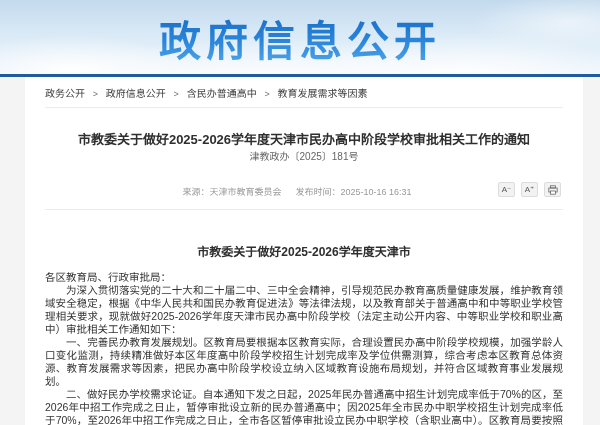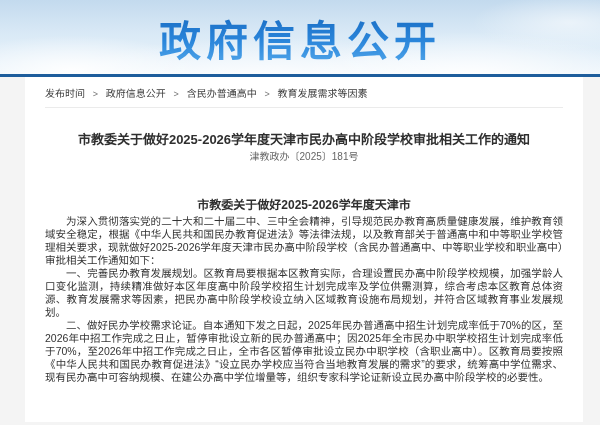--- a/index.html
+++ b/index.html
@@ -77,37 +77,54 @@
 <body>
 
 <div class="banner">
   <div class="banner-title">政府信息公开</div>
 </div>
 
 <div class="page-wrap">
   <div class="card">
 
     <div class="breadcrumb">
-      <span class="crumb">发布时间</span>
+      <span class="crumb">政务公开</span>
       <span class="crumb-sep">&gt;</span>
       <span class="crumb">政府信息公开</span>
       <span class="crumb-sep">&gt;</span>
       <span class="crumb">含民办普通高中</span>
       <span class="crumb-sep">&gt;</span>
       <span class="crumb">教育发展需求等因素</span>
     </div>
 
     <div class="article-head">
       <div class="article-title">市教委关于做好2025-2026学年度天津市民办高中阶段学校审批相关工作的通知</div>
       <div class="doc-number">津教政办〔2025〕181号</div>
+      <div class="meta-row">
+        <span class="meta-label">来源：</span><span class="meta-value">天津市教育委员会</span><span class="meta-label">发布时间：</span><span class="meta-value">2025-10-16 16:31</span>
+        <div class="tools">
+          <div class="tool-btn">A⁻</div>
+          <div class="tool-btn">A⁺</div>
+          <div class="tool-btn">
+            <span>
+              <svg width="10" height="10" viewBox="0 0 10 10">
+                <rect x="2.5" y="0.8" width="5" height="2.2" fill="none" stroke="#666" stroke-width="0.8"></rect>
+                <rect x="0.8" y="3" width="8.4" height="4" fill="none" stroke="#666" stroke-width="0.8"></rect>
+                <rect x="2.5" y="6" width="5" height="3.2" fill="#fff" stroke="#666" stroke-width="0.8"></rect>
+              </svg>
+            </span>
+          </div>
+        </div>
+      </div>
     </div>
 
     <div class="doc-body">
       <div class="doc-title">
         <div>市教委关于做好2025-2026学年度天津市</div>
       </div>
-      <p class="para">为深入贯彻落实党的二十大和二十届二中、三中全会精神，引导规范民办教育高质量健康发展，维护教育领域安全稳定，根据《中华人民共和国民办教育促进法》等法律法规，以及教育部关于普通高中和中等职业学校管理相关要求，现就做好2025-2026学年度天津市民办高中阶段学校（含民办普通高中、中等职业学校和职业高中）审批相关工作通知如下：</p>
+      <div class="salutation">各区教育局、行政审批局：</div>
+      <p class="para">为深入贯彻落实党的二十大和二十届二中、三中全会精神，引导规范民办教育高质量健康发展，维护教育领域安全稳定，根据《中华人民共和国民办教育促进法》等法律法规，以及教育部关于普通高中和中等职业学校管理相关要求，现就做好2025-2026学年度天津市民办高中阶段学校（法定主动公开内容、中等职业学校和职业高中）审批相关工作通知如下：</p>
       <p class="para">一、完善民办教育发展规划。区教育局要根据本区教育实际，合理设置民办高中阶段学校规模，加强学龄人口变化监测，持续精准做好本区年度高中阶段学校招生计划完成率及学位供需测算，综合考虑本区教育总体资源、教育发展需求等因素，把民办高中阶段学校设立纳入区域教育设施布局规划，并符合区域教育事业发展规划。</p>
       <p class="para">二、做好民办学校需求论证。自本通知下发之日起，2025年民办普通高中招生计划完成率低于70%的区，至2026年中招工作完成之日止，暂停审批设立新的民办普通高中；因2025年全市民办中职学校招生计划完成率低于70%，至2026年中招工作完成之日止，全市各区暂停审批设立民办中职学校（含职业高中）。区教育局要按照《中华人民共和国民办教育促进法》“设立民办学校应当符合当地教育发展的需求”的要求，统筹高中学位需求、现有民办高中可容纳规模、在建公办高中学位增量等，组织专家科学论证新设立民办高中阶段学校的必要性。</p>
     </div>
 
   </div>
 </div>
 
 </body></html>

